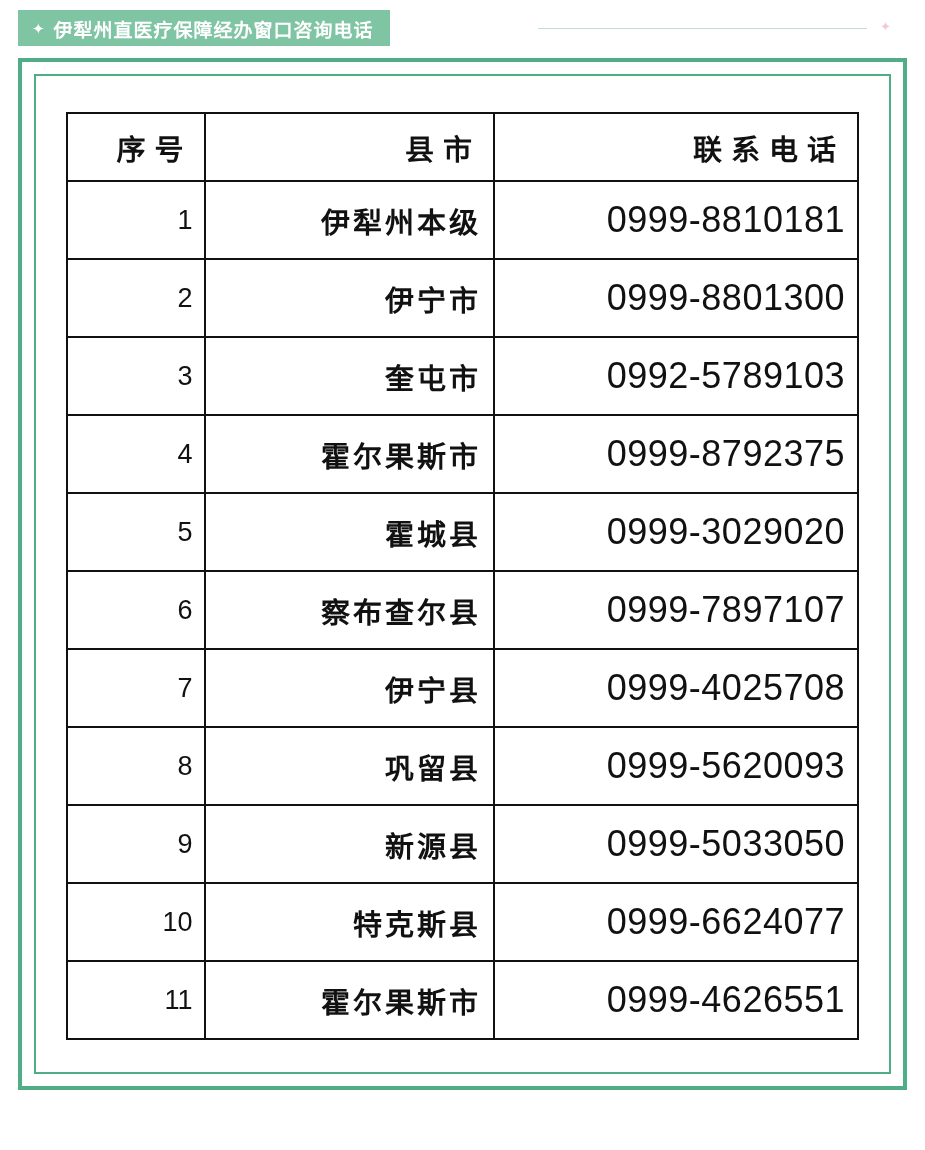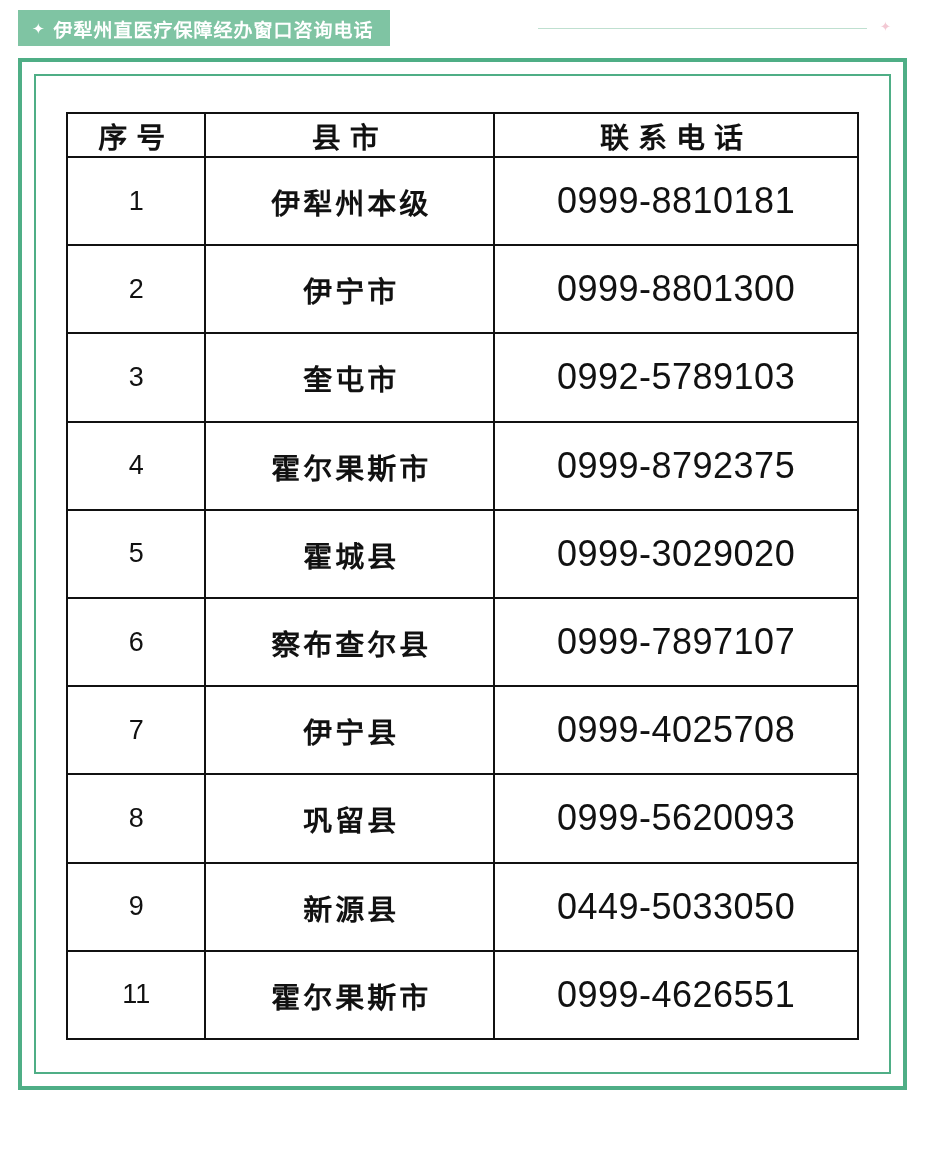--- a/index.html
+++ b/index.html
@@ -93,23 +93,23 @@
   }
   table.phone-table {
     width: 100%;
     height: 100%;
     border-collapse: collapse;
     table-layout: fixed;
   }
   table.phone-table th,
   table.phone-table td {
     border: 2px solid #111111;
-    text-align: center;
+    text-align: right;
     vertical-align: middle;
-    padding: 0;
+    padding: 12px;
   }
   col.c-idx { width: 17.5%; }
   col.c-city { width: 36.5%; }
   col.c-tel { width: 46%; }
 
   .th-text {
     font-family: "Liberation Serif", "DejaVu Serif", serif;
     font-size: 29px;
     font-weight: bold;
     letter-spacing: 9px;
@@ -207,21 +207,26 @@
             <td class="td-tel">0999-4025708</td>
           </tr>
           <tr>
             <td class="td-idx">8</td>
             <td class="td-city">巩留县</td>
             <td class="td-tel">0999-5620093</td>
           </tr>
           <tr>
             <td class="td-idx">9</td>
             <td class="td-city">新源县</td>
-            <td class="td-tel">0449-5033050</td>
+            <td class="td-tel">0999-5033050</td>
+          </tr>
+          <tr>
+            <td class="td-idx">10</td>
+            <td class="td-city">特克斯县</td>
+            <td class="td-tel">0999-6624077</td>
           </tr>
           <tr>
             <td class="td-idx">11</td>
             <td class="td-city">霍尔果斯市</td>
             <td class="td-tel">0999-4626551</td>
           </tr>
         </tbody>
       </table>
     </div>
   </div>

